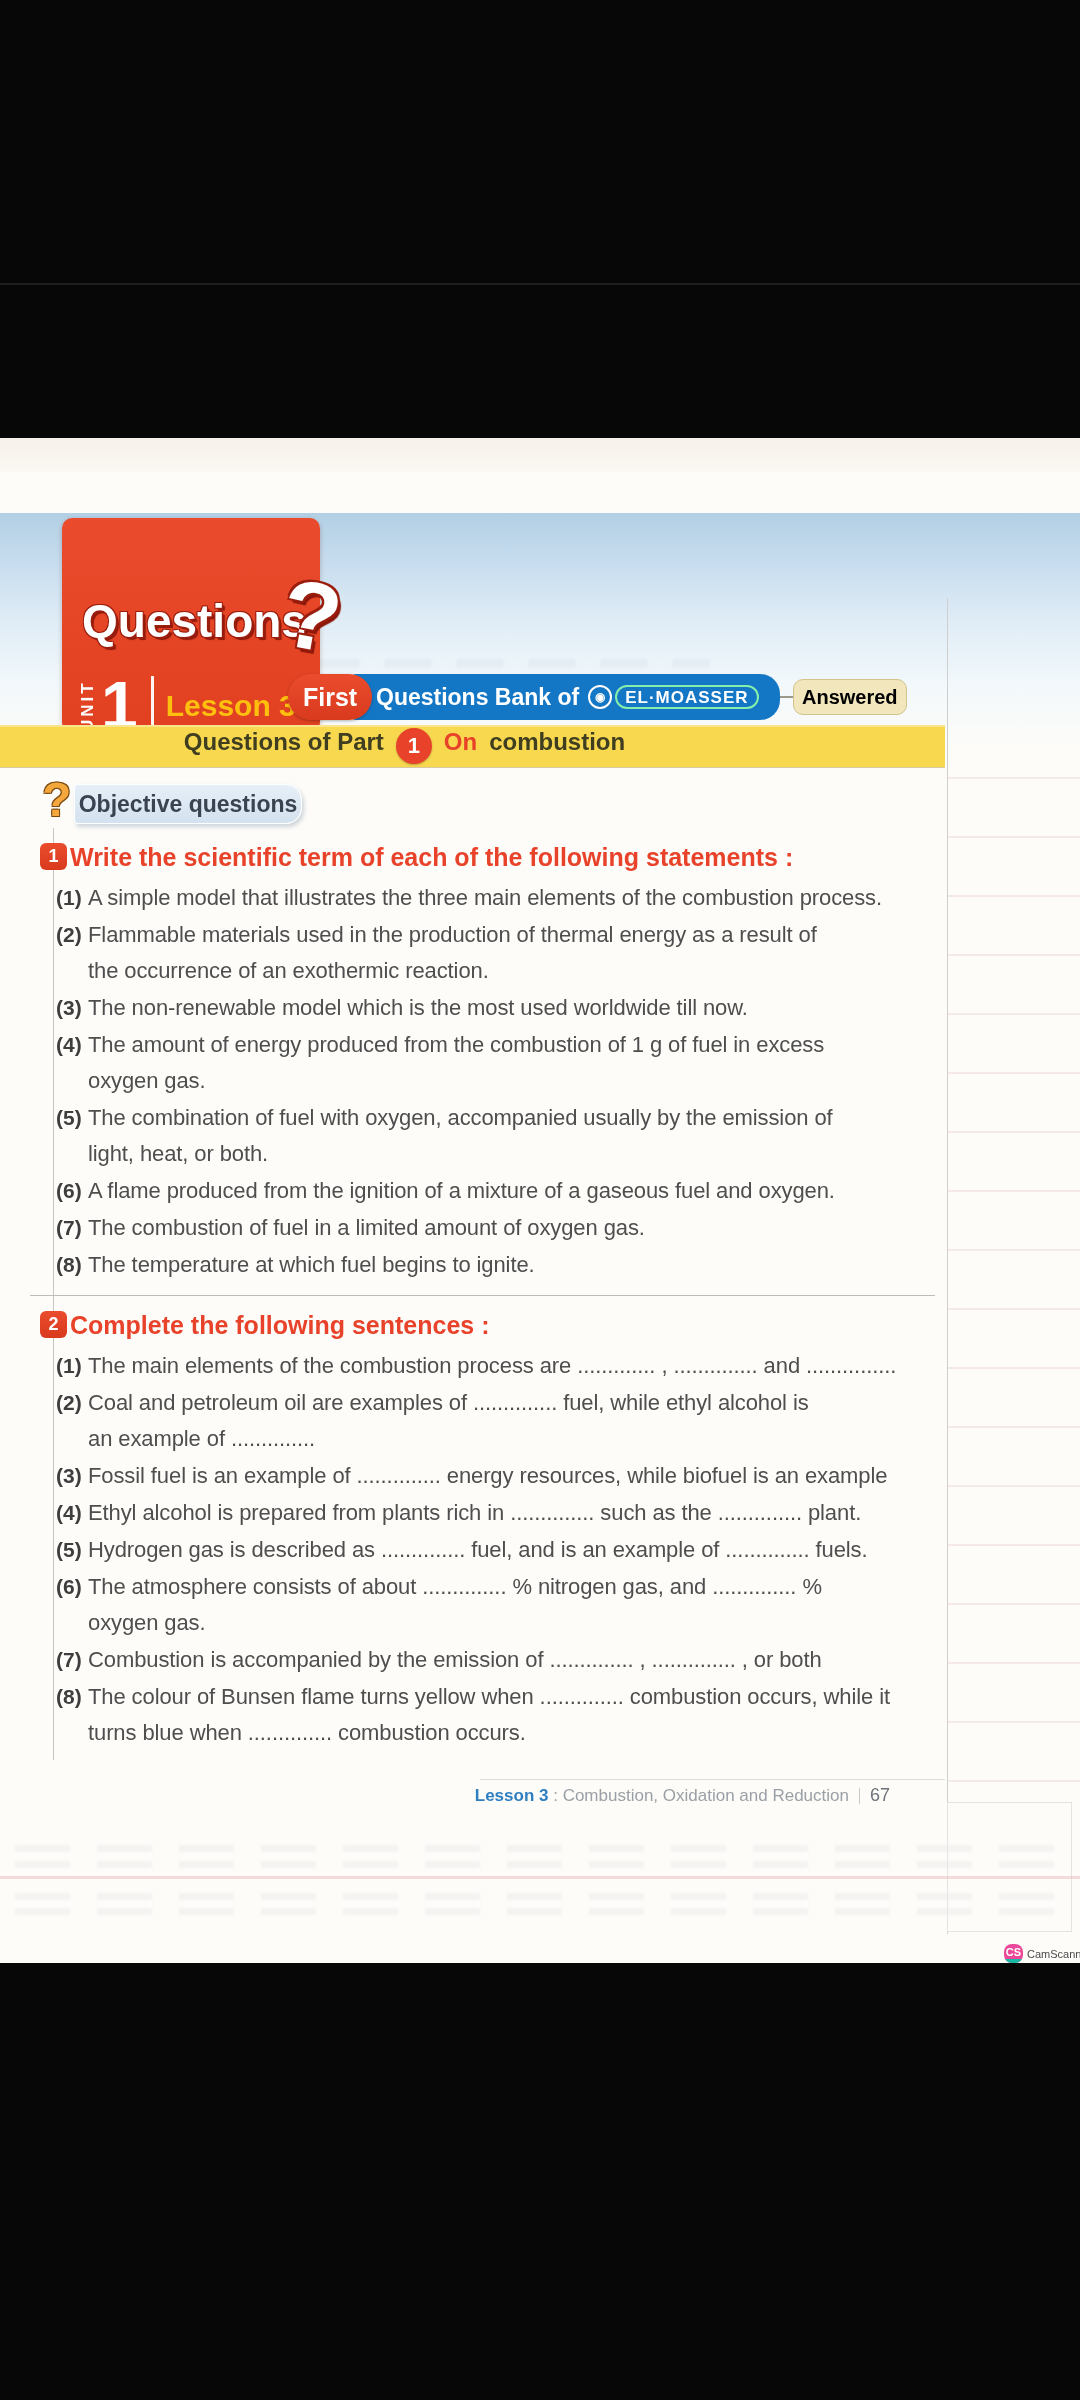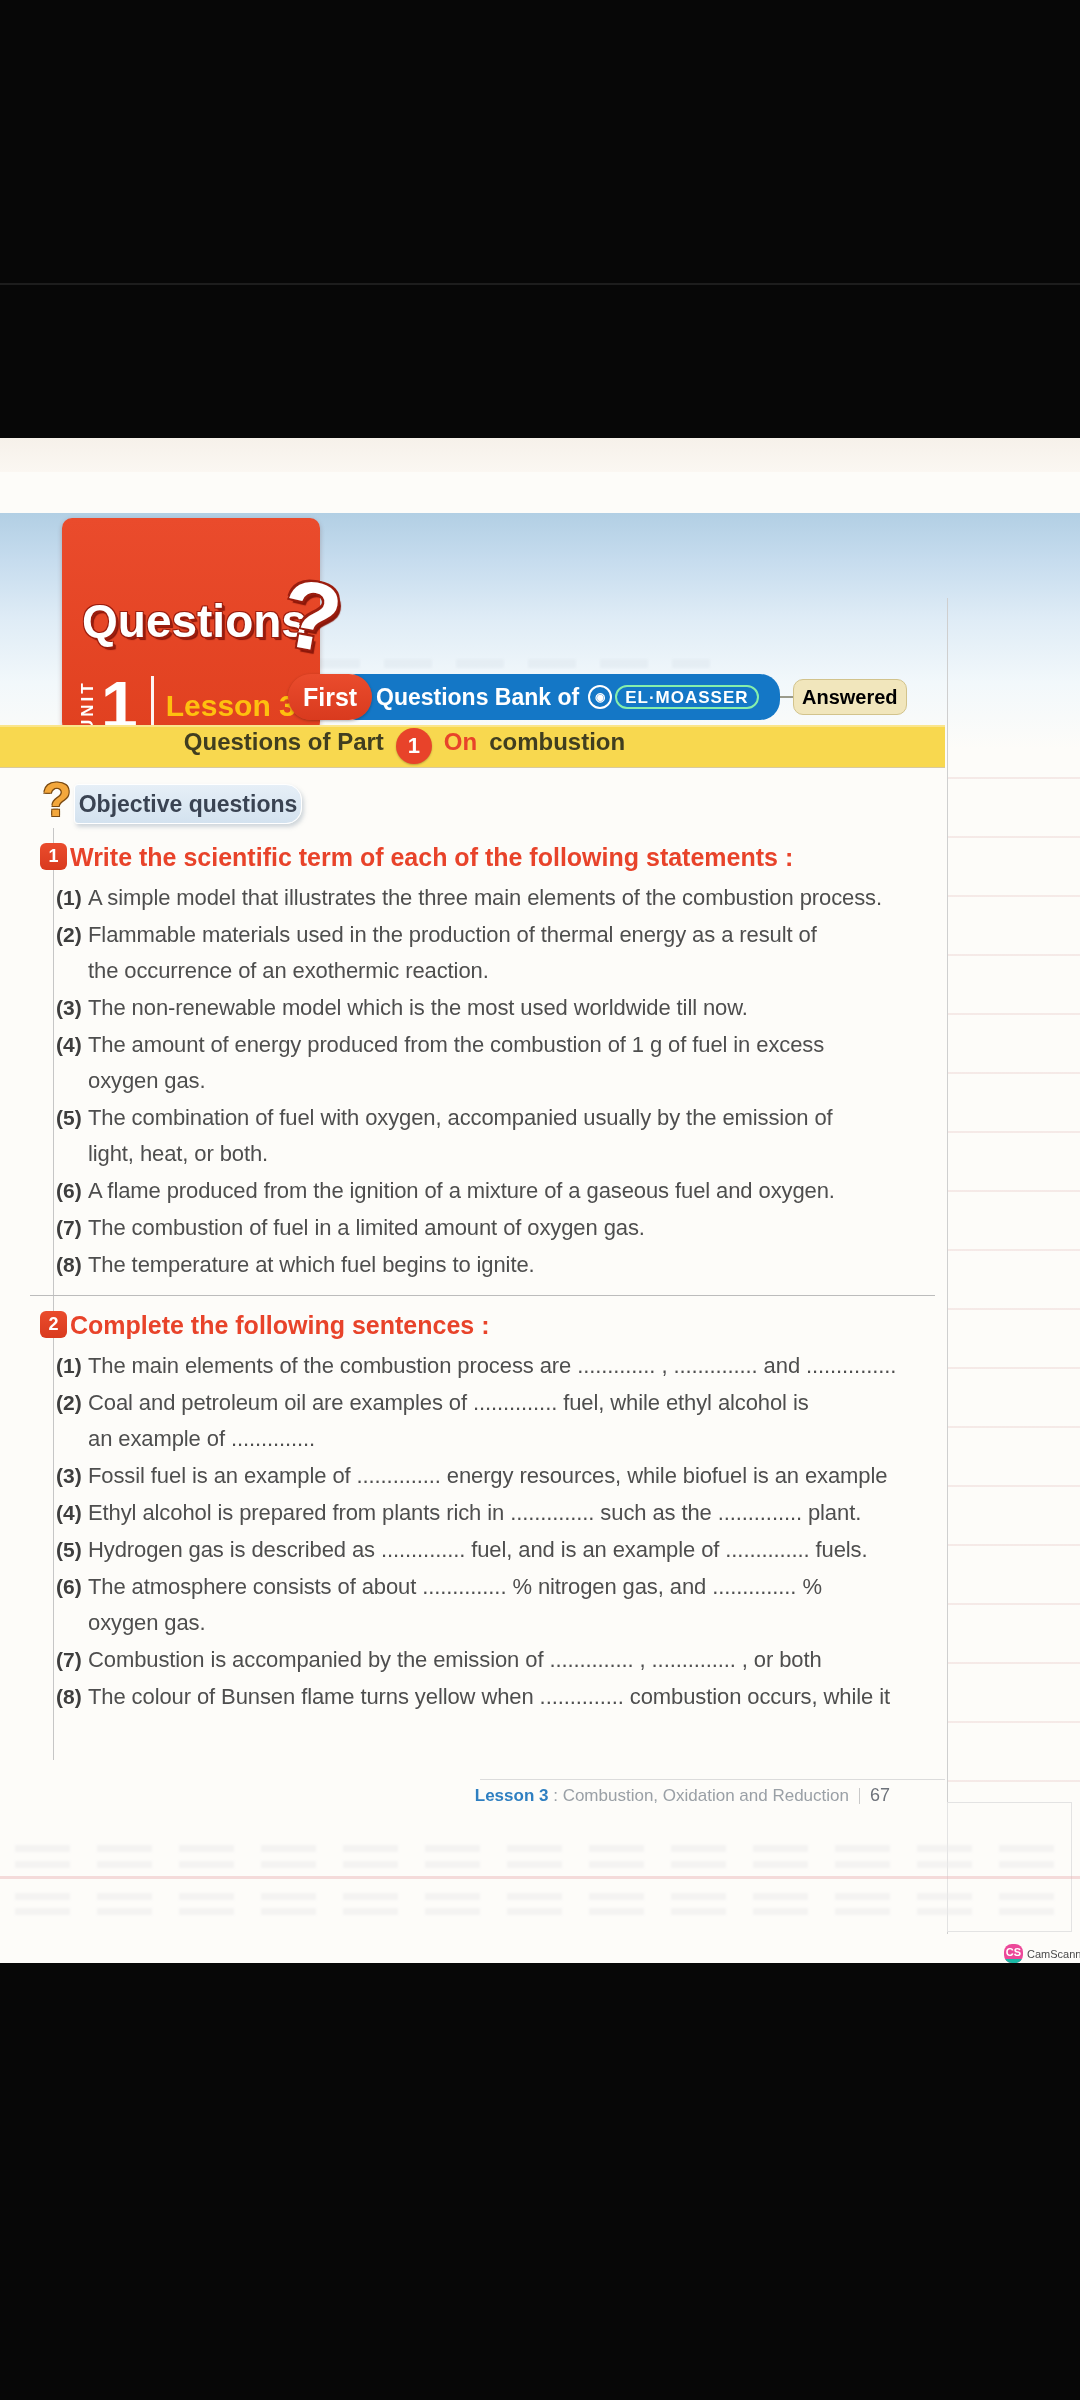--- a/index.html
+++ b/index.html
@@ -223,20 +223,21 @@
         <div class="iline">The atmosphere consists of about .............. % nitrogen gas, and .............. %</div>
         <div class="iline">oxygen gas.</div>
       </div>
       <div class="item">
         <span class="inum">(7)</span>
         <div class="iline">Combustion is accompanied by the emission of .............. , .............. , or both</div>
       </div>
       <div class="item">
         <span class="inum">(8)</span>
         <div class="iline">The colour of Bunsen flame turns yellow when .............. combustion occurs, while it</div>
+        <div class="iline">turns blue when .............. combustion occurs.</div>
       </div>
     </div>
 
   <div class="footer-line"></div>
   <div class="footer">
     <span class="flabel">Lesson 3</span><span> : </span><span>Combustion, Oxidation and Reduction</span><span class="sep-bar"></span><span class="pagenum">67</span>
   </div>
 
   <div class="margin-vline"></div>
   <div class="margin-lines"></div>

